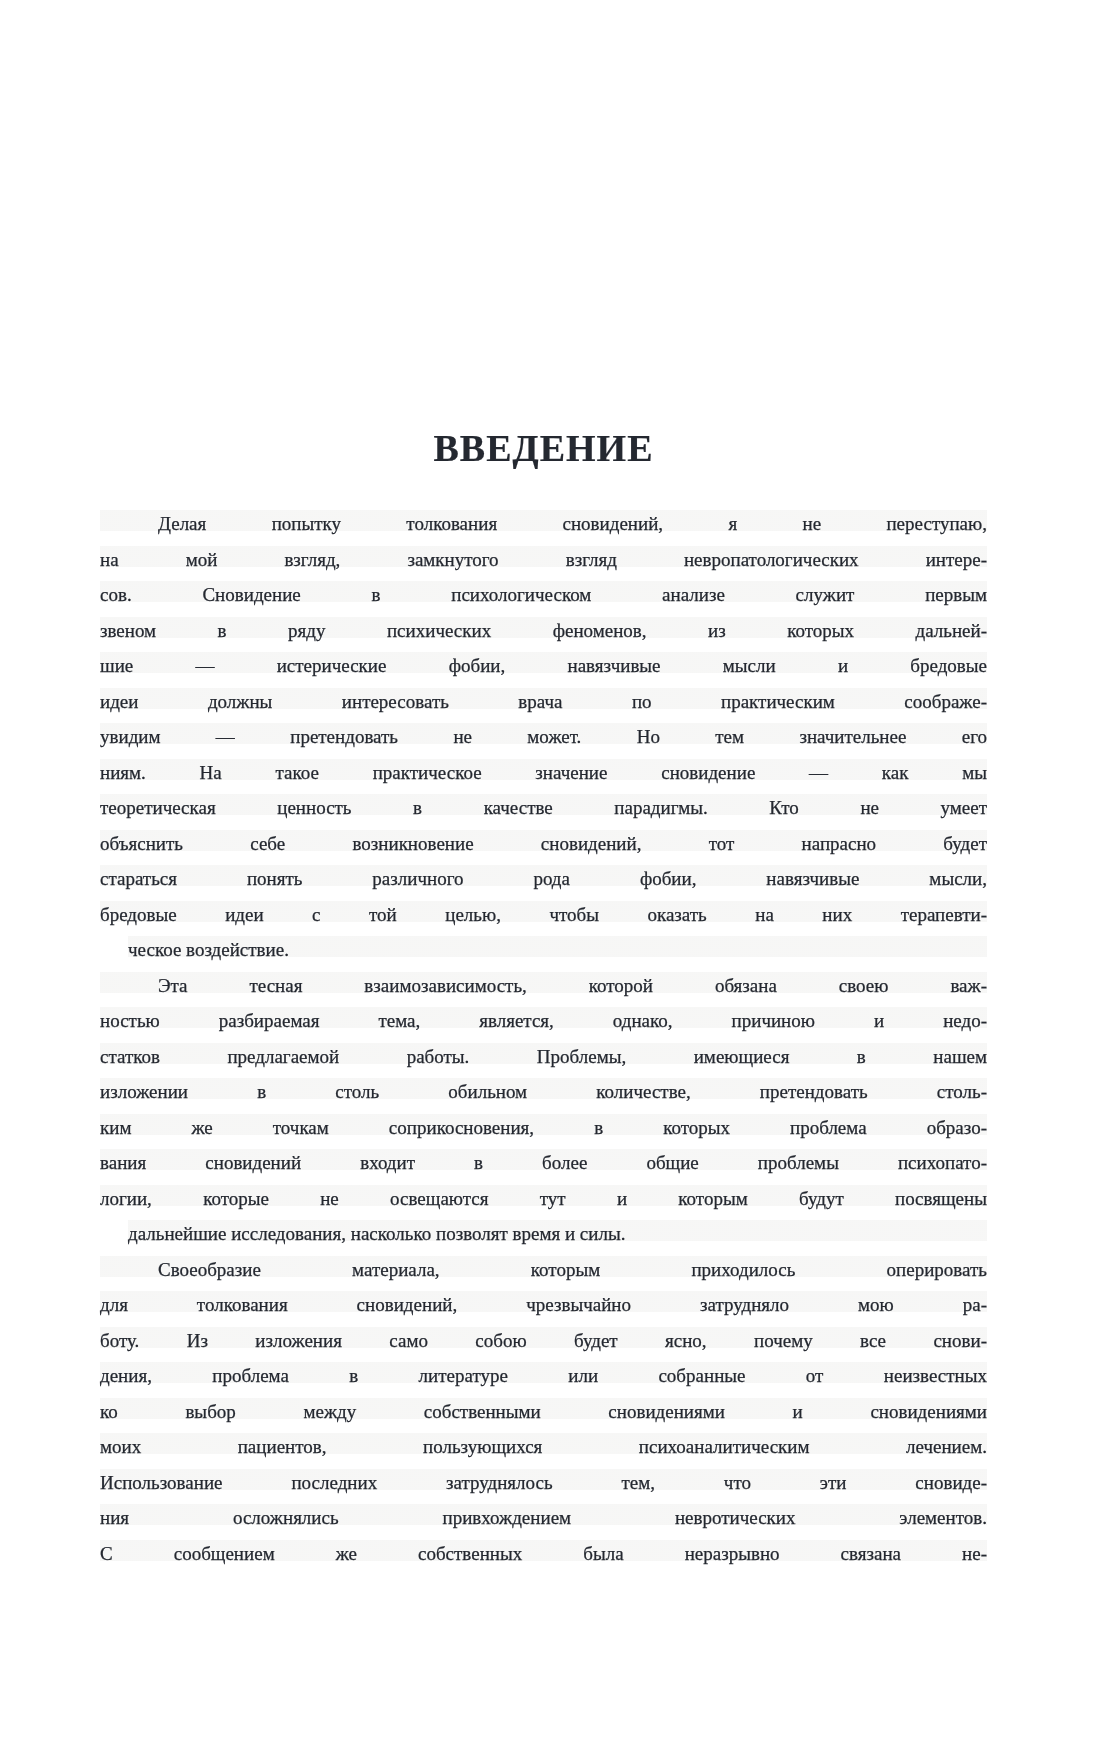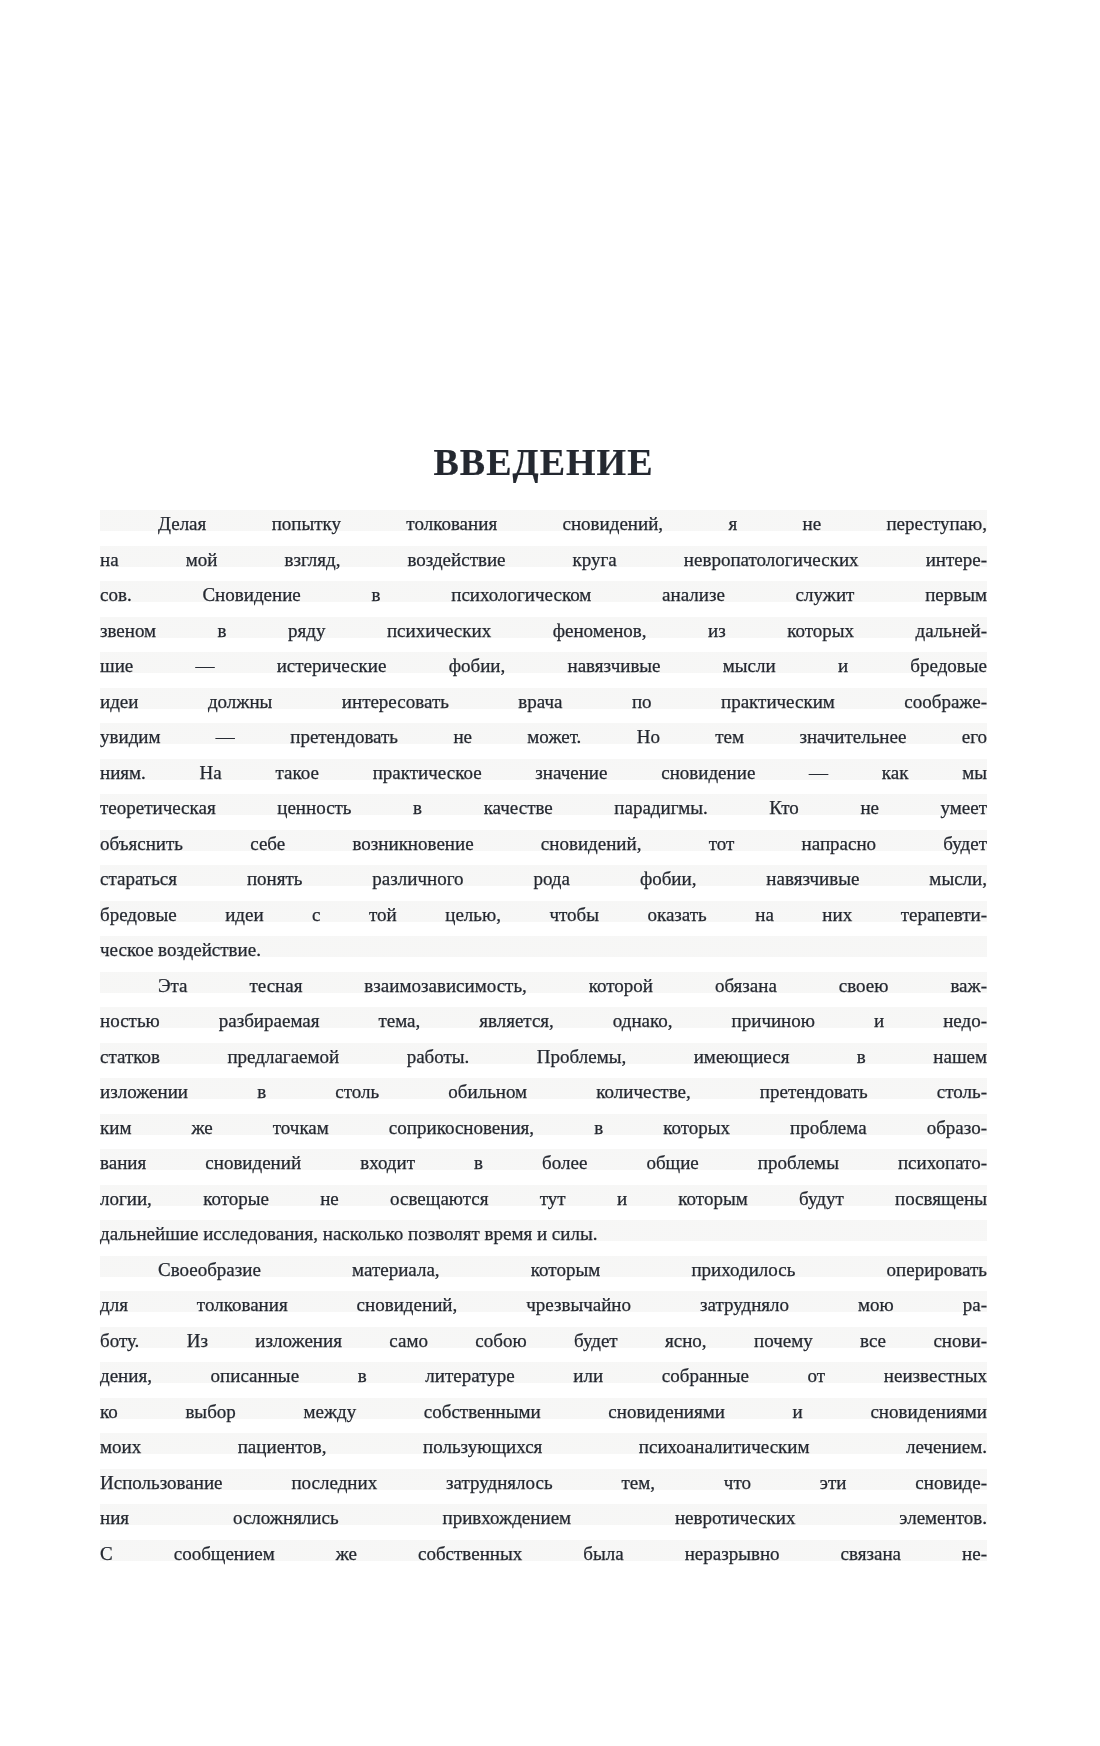--- a/index.html
+++ b/index.html
@@ -7,21 +7,21 @@
     position: relative;
     width: 1100px;
     height: 1746px;
     background: #ffffff;
     overflow: hidden;
     font-family: "Liberation Serif", "DejaVu Serif", serif;
     color: #242830;
   }
   .chapter-title {
     position: absolute;
-    top: 440px;
+    top: 426px;
     left: 100px;
     width: 887px;
     margin: 0;
     text-align: center;
     font-size: 38px;
     line-height: 44px;
     font-weight: 700;
     letter-spacing: 1px;
     -webkit-text-stroke: 0.2px #242830;
   }
@@ -40,31 +40,31 @@
     text-align: justify;
     text-align-last: justify;
     text-justify: inter-word;
     
     background-image: linear-gradient(180deg,
       rgba(0,0,0,0) 0px, rgba(0,0,0,0) 4px,
       rgba(138,138,126,0.07) 4px, rgba(138,138,126,0.07) 25px,
       rgba(0,0,0,0) 25px);
   }
   .line.first { text-indent: 58px; }
-  .line.flush { text-align: right; text-align-last: left; }
+  .line.flush { text-align: right; text-align-last: left; margin-left: 28px; }
 </style>
 </head>
 <body>
 
 <div class="page">
   <h1 class="chapter-title">ВВЕДЕНИЕ</h1>
   <div class="text-block" id="text-block">
       <div class="paragraph">
         <div class="line first">Делая попытку толкования сновидений, я не переступаю,</div>
-        <div class="line">на мой взгляд, воздействие круга невропатологических интере-</div>
+        <div class="line">на мой взгляд, замкнутого взгляд невропатологических интере-</div>
         <div class="line">сов. Сновидение в психологическом анализе служит первым</div>
         <div class="line">звеном в ряду психических феноменов, из которых дальней-</div>
         <div class="line">шие — истерические фобии, навязчивые мысли и бредовые</div>
         <div class="line">идеи должны интересовать врача по практическим соображе-</div>
         <div class="line">увидим — претендовать не может. Но тем значительнее его</div>
         <div class="line">ниям. На такое практическое значение сновидение — как мы</div>
         <div class="line">теоретическая ценность в качестве парадигмы. Кто не умеет</div>
         <div class="line">объяснить себе возникновение сновидений, тот напрасно будет</div>
         <div class="line">стараться понять различного рода фобии, навязчивые мысли,</div>
         <div class="line">бредовые идеи с той целью, чтобы оказать на них терапевти-</div>
@@ -77,21 +77,21 @@
         <div class="line">изложении в столь обильном количестве, претендовать столь-</div>
         <div class="line">ким же точкам соприкосновения, в которых проблема образо-</div>
         <div class="line">вания сновидений входит в более общие проблемы психопато-</div>
         <div class="line">логии, которые не освещаются тут и которым будут посвящены</div>
         <div class="line flush">дальнейшие исследования, насколько позволят время и силы.</div>
       </div>
       <div class="paragraph">
         <div class="line first">Своеобразие материала, которым приходилось оперировать</div>
         <div class="line">для толкования сновидений, чрезвычайно затрудняло мою ра-</div>
         <div class="line">боту. Из изложения само собою будет ясно, почему все снови-</div>
-        <div class="line">дения, описанные в литературе или собранные от неизвестных</div>
+        <div class="line">дения, проблема в литературе или собранные от неизвестных</div>
         <div class="line">ко выбор между собственными сновидениями и сновидениями</div>
         <div class="line">моих пациентов, пользующихся психоаналитическим лечением.</div>
         <div class="line">Использование последних затруднялось тем, что эти сновиде-</div>
         <div class="line">ния осложнялись привхождением невротических элементов.</div>
         <div class="line">С сообщением же собственных была неразрывно связана не-</div>
       </div>
     </div>
 </div>
 
 </body></html>

